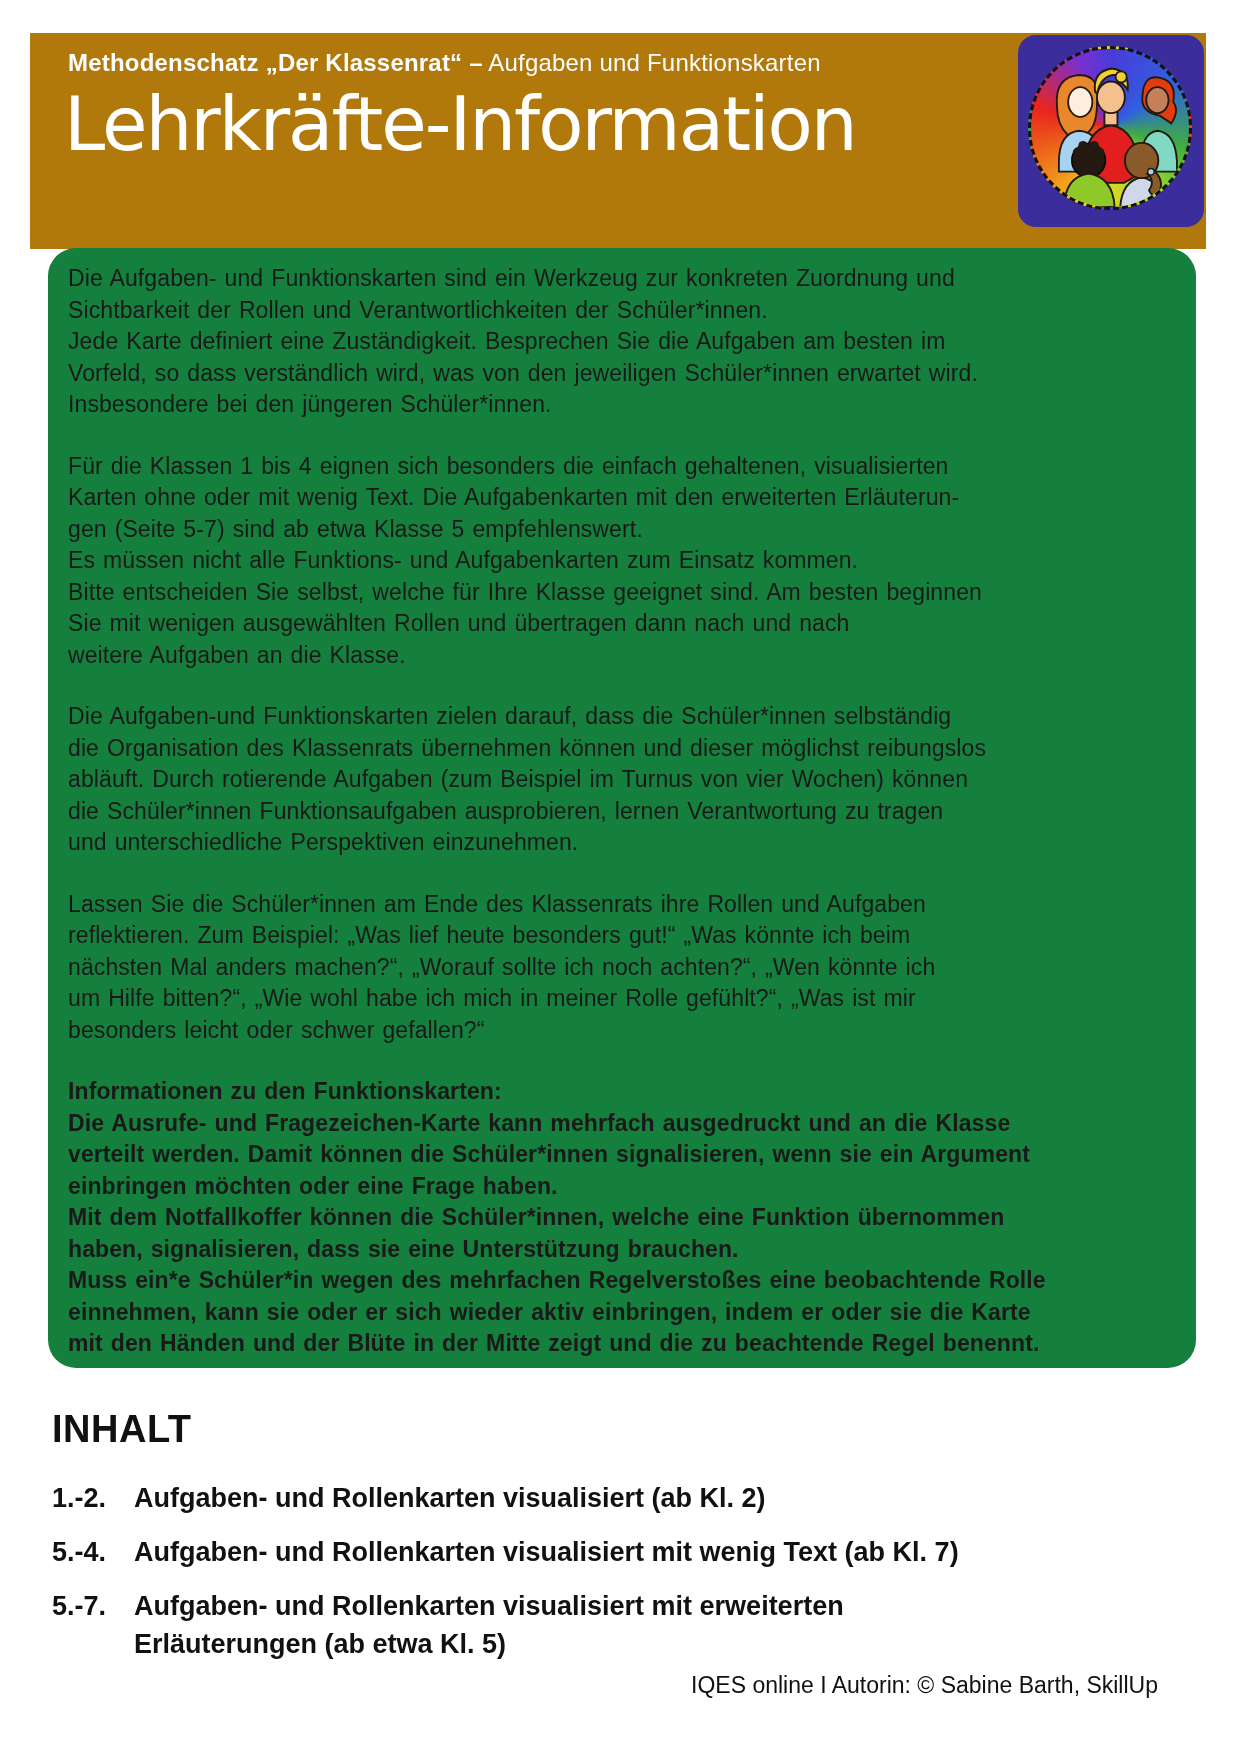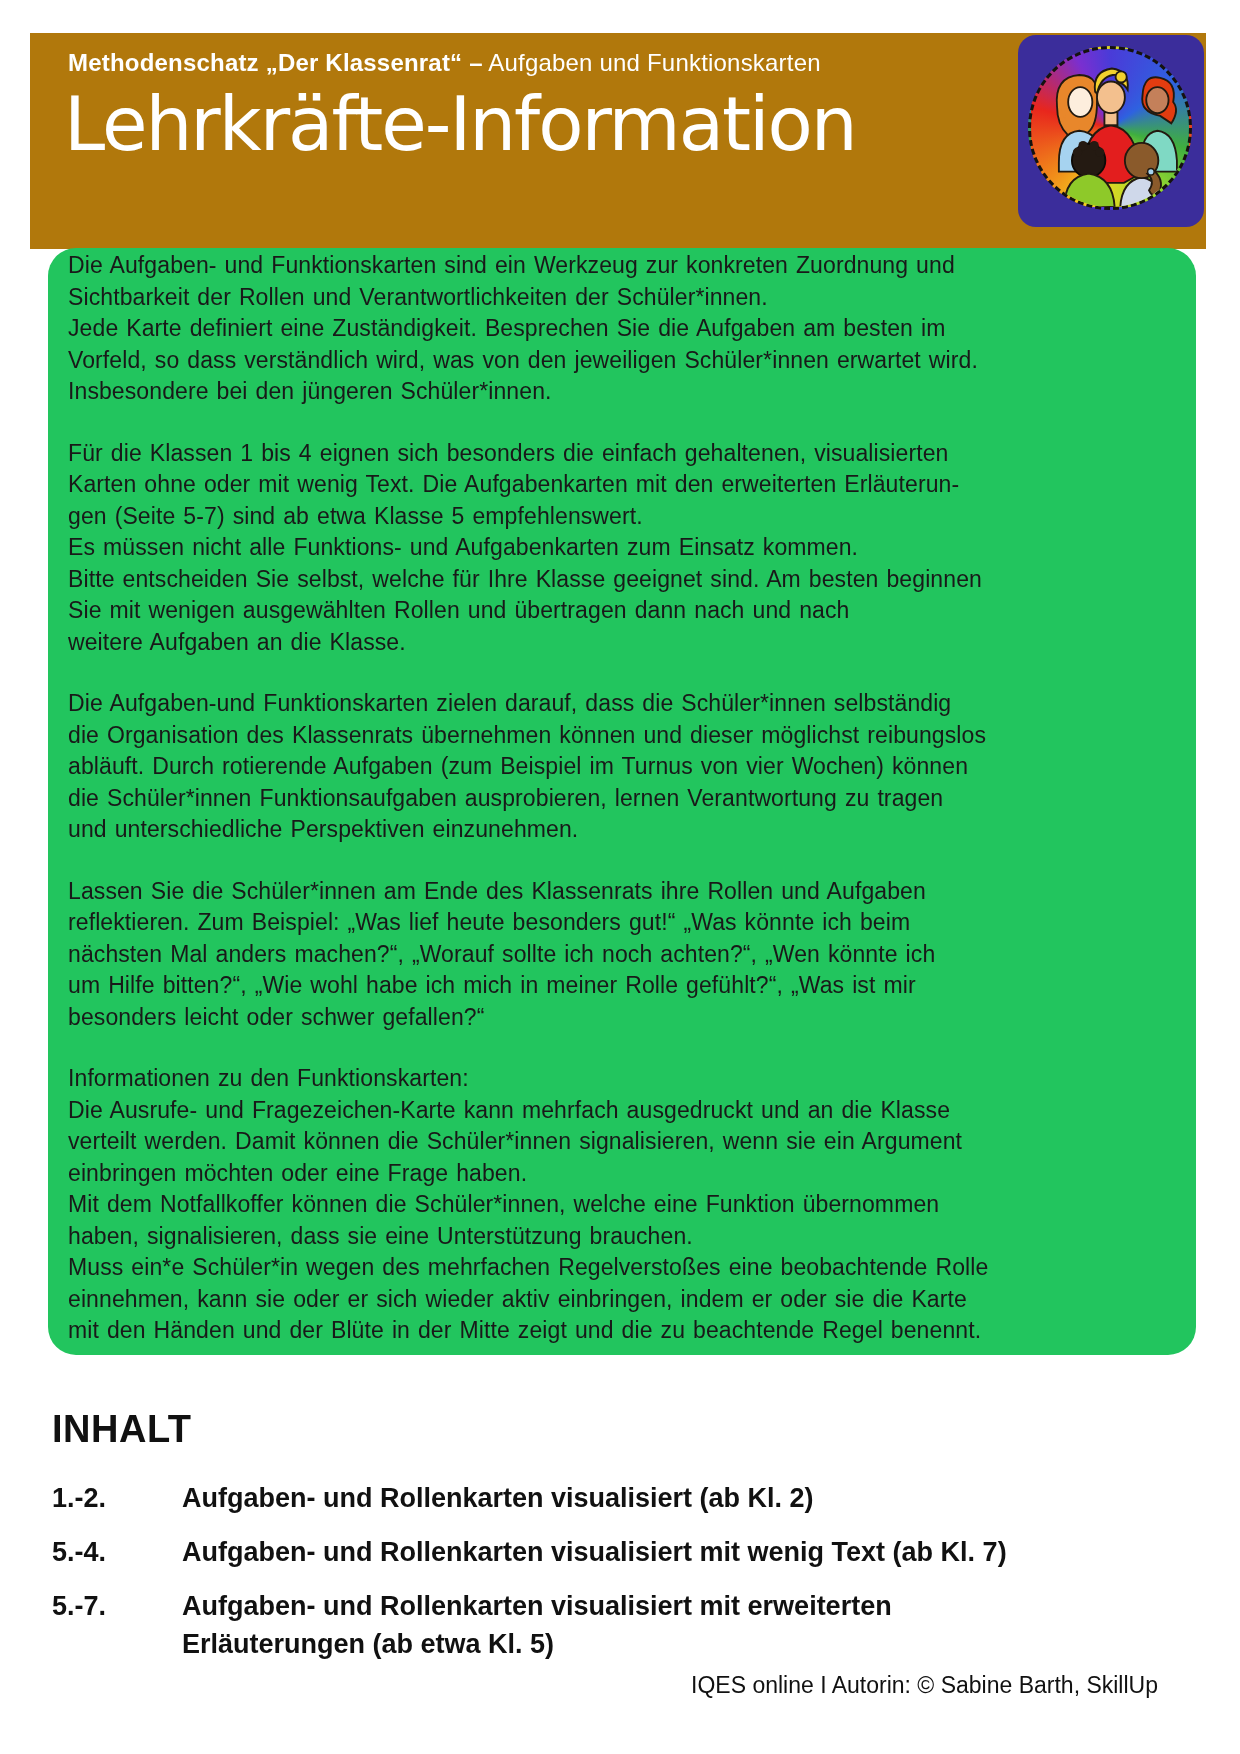--- a/index.html
+++ b/index.html
@@ -50,45 +50,44 @@
     box-sizing:border-box;
     overflow:hidden;
   }
   .illu-circle svg{position:absolute;left:0;top:0;}
 
   
   .intro-box{
     position:absolute;left:48px;top:248px;
     width:1148px;
     box-sizing:border-box;
-    background:#22c55e;
+    background:#15803d;
     border-radius:28px;
-    padding:2px 24px 8px 20px;
+    padding:15px 24px 8px 20px;
   }
   .intro-box p{
     margin:0 0 30px 0;
     font-size:23px;line-height:31.5px;
     word-spacing:1.5px;letter-spacing:.1px;
     white-space:pre-line;
   }
-  .intro-box p:last-child{margin-bottom:0;}
+  .intro-box p:last-child{margin-bottom:0;font-weight:bold;}
 
   
   .contents{position:absolute;left:52px;top:1408px;width:1100px;}
   .contents h2{
     margin:0 0 28px 0;
     font-size:38px;font-weight:bold;letter-spacing:.5px;
     color:#111111;
   }
   .toc-row{
     display:flex;align-items:flex-start;
     margin-bottom:16px;
     font-size:27px;font-weight:bold;line-height:38px;
     color:#111111;
-    gap:48px;
   }
   .toc-num{flex:0 0 82px;}
   .toc-text{white-space:pre-line;}
 
   
   .footer-credit{
     position:absolute;right:82px;top:1672px;
     font-size:23px;color:#111111;
     white-space:nowrap;
   }

